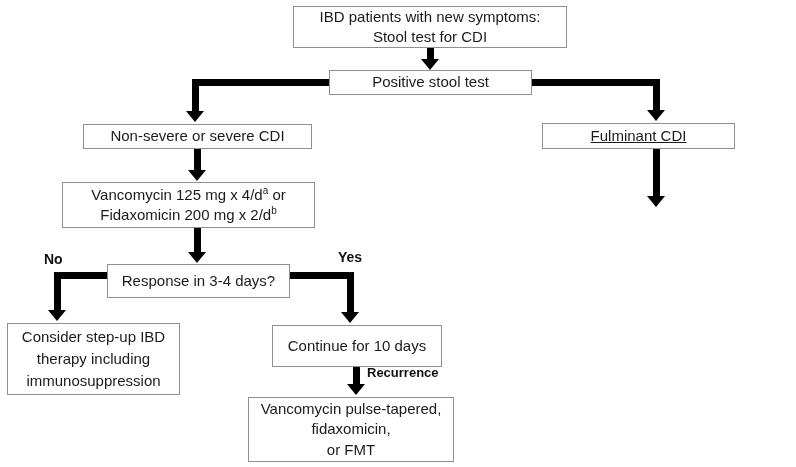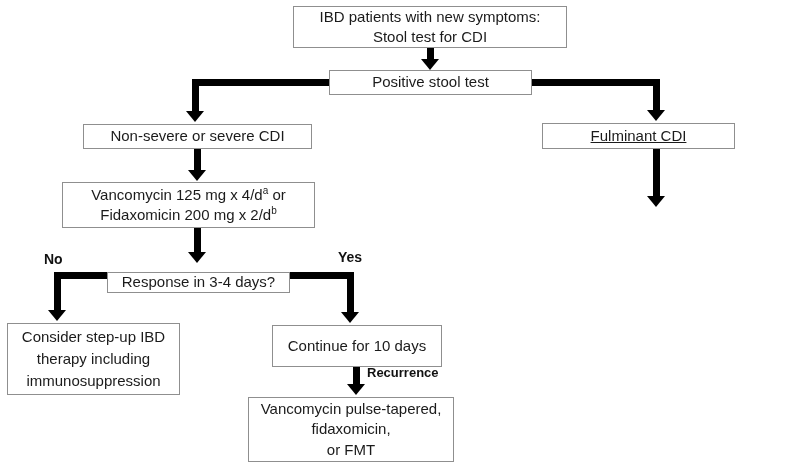--- a/index.html
+++ b/index.html
@@ -74,21 +74,21 @@
 
   <div class="node" style="left:83px; top:124px; width:229px; height:25px;">
     <span>Non-severe or severe CDI</span>
   </div>
 
   <div class="node" style="left:62px; top:182px; width:253px; height:46px;">
     <span><span>Vancomycin 125 mg x 4/d</span><sup>a</sup><span> or</span></span>
     <span><span>Fidaxomicin 200 mg x 2/d</span><sup>b</sup></span>
   </div>
 
-  <div class="node" style="left:107px; top:264px; width:183px; height:21px;margin-top:8px;">
+  <div class="node" style="left:107px; top:264px; width:183px; height:34px;">
     <span>Response in 3-4 days?</span>
   </div>
 
   <div class="node" style="left:7px; top:323px; width:173px; height:72px; line-height:22px;">
     <span>Consider step-up IBD</span>
     <span>therapy including</span>
     <span>immunosuppression</span>
   </div>
 
   <div class="node" style="left:272px; top:325px; width:170px; height:42px;">

